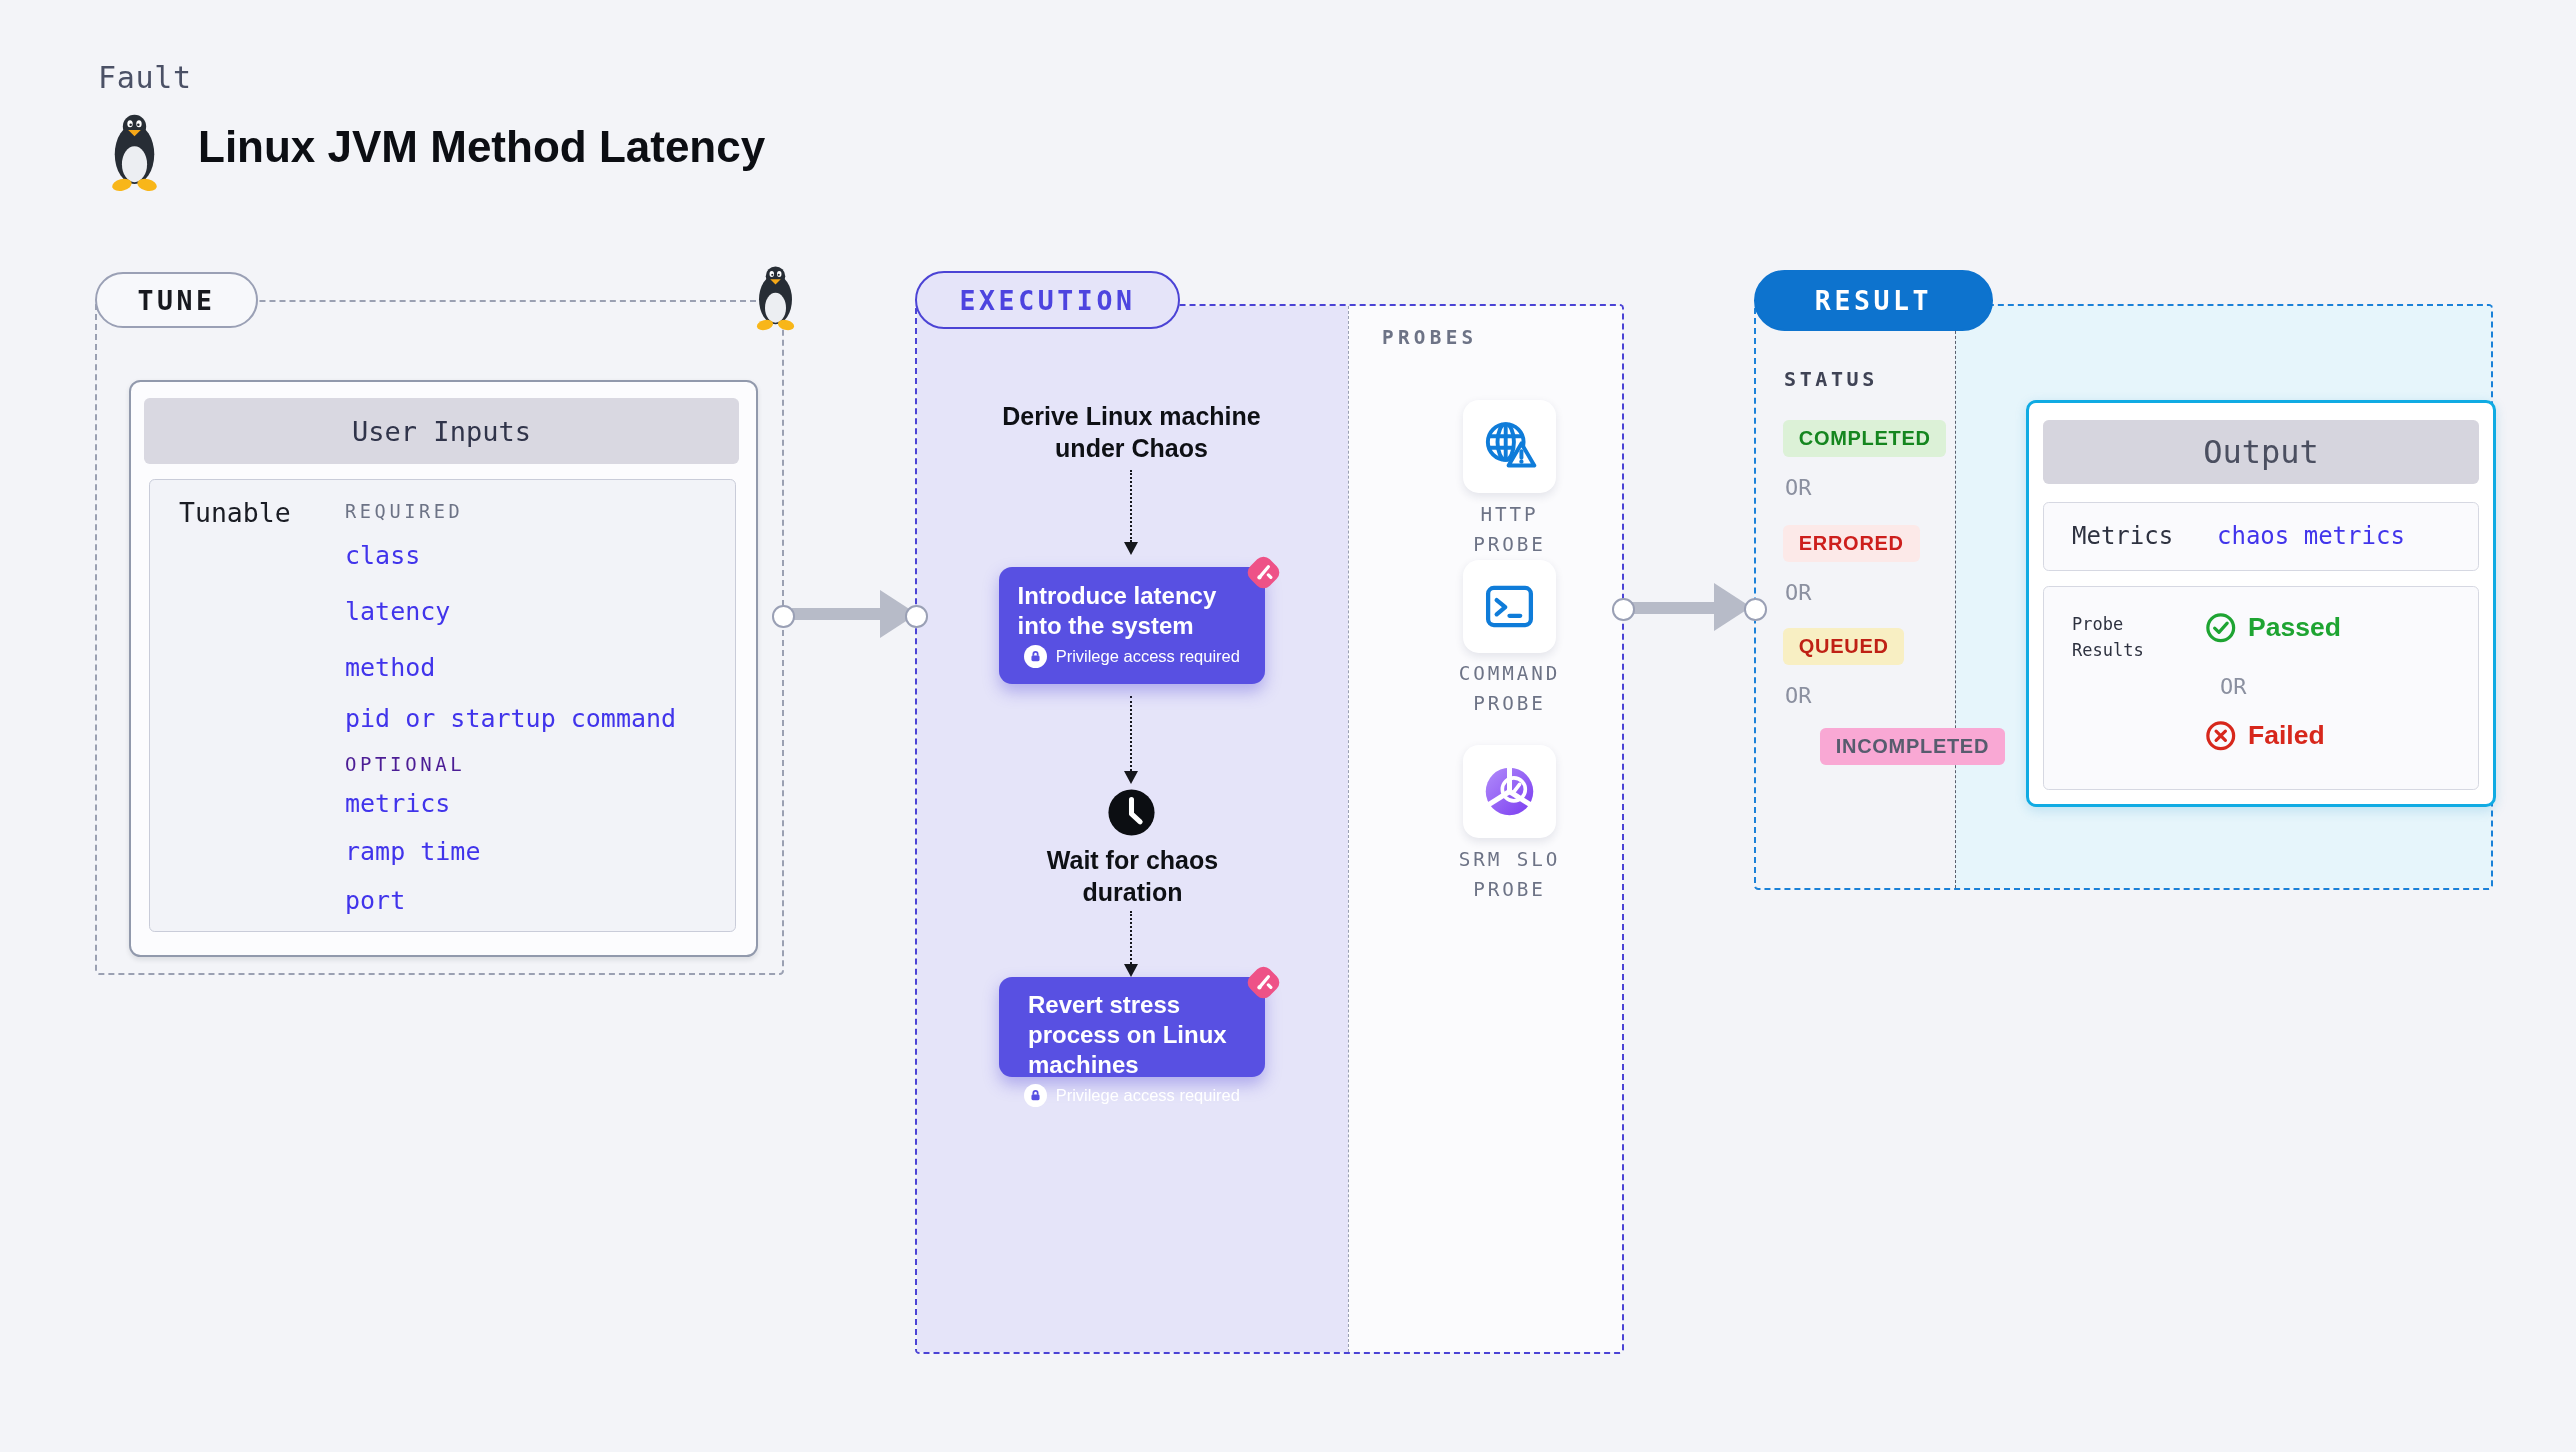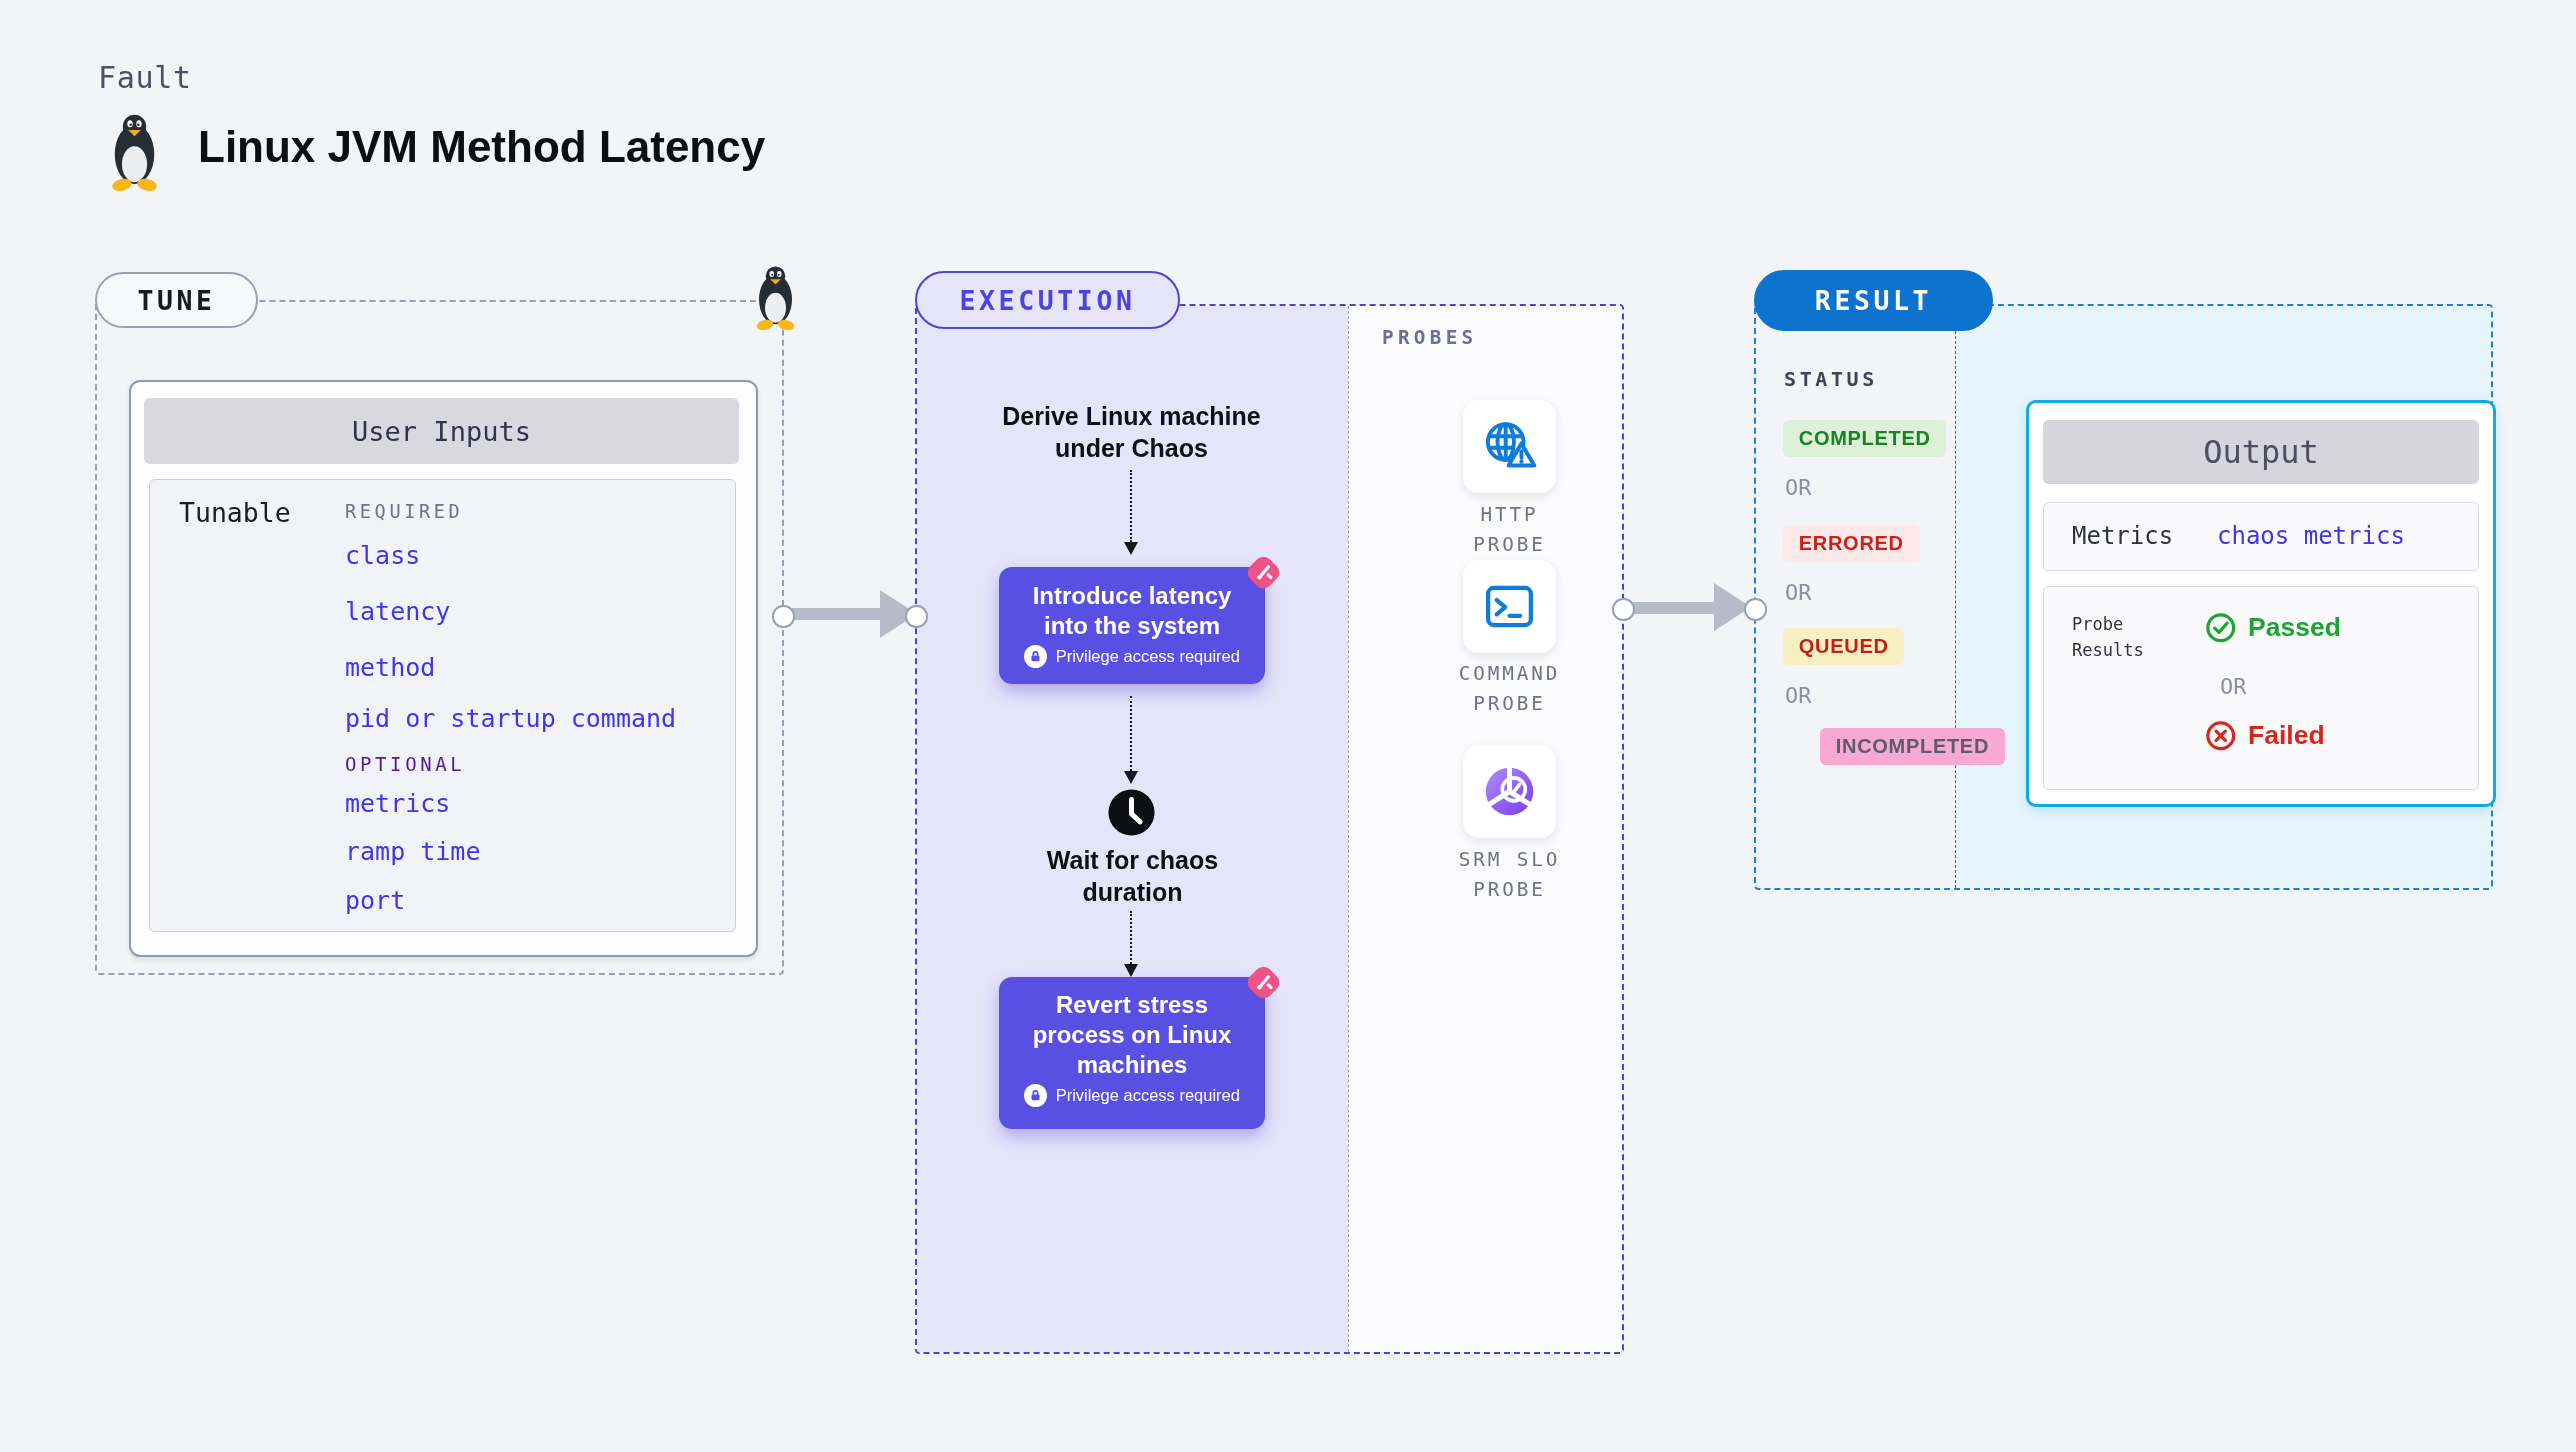--- a/index.html
+++ b/index.html
@@ -20,21 +20,21 @@
   
   .dash-gray{border:2.1px dashed #9aa0b2;}
   .dash-blue{border:2.9px dashed #4b43d5;}
   .dash-result{border:2.9px dashed #1a81d8;}
 
   
   .ui-card{position:absolute;background:#fcfcfe;border:2.1px solid #9199ac;border-radius:11.5px;
            box-shadow:0 2.1px 5.7px rgba(20,25,40,.10);}
   .hdr-bar{position:absolute;background:#d9d8e1;border-radius:5.7px;display:flex;align-items:center;
            justify-content:center;font-family:"DejaVu Sans Mono",monospace;color:#30344a;}
-  .flow-card{position:absolute;background:#5850e2;border-radius:13px;color:#fff;text-align:center;
+  .flow-card{position:absolute;background:#5850e2;border-radius:13px;color:#fff;
              box-shadow:0 7.2px 15.8px rgba(76,66,214,.35);z-index:3;}
   .flow-card .t{font-weight:bold;font-size:24px;line-height:1.24;}
   .priv{display:flex;align-items:center;justify-content:center;gap:8.6px;font-size:16.5px;color:#fff;}
   .lock-circ{width:23px;height:23px;border-radius:50%;background:#fff;display:flex;
              align-items:center;justify-content:center;}
   .probe-card{position:absolute;width:93px;height:93px;background:#fff;border-radius:15.8px;
               box-shadow:0 3.6px 8.6px rgba(30,40,80,.10);display:flex;align-items:center;justify-content:center;}
   .probe-label{position:absolute;width:143px;text-align:center;font-family:"DejaVu Sans Mono",monospace;
                font-size:19.3px;letter-spacing:2.9px;color:#6d7386;line-height:1.55;}
   .step-text{position:absolute;text-align:center;font-weight:bold;font-size:25px;color:#0e1015;
@@ -152,21 +152,21 @@
   <div class="dothead" style="left:1124px;top:771px;"></div>
 
   <svg class="abs" style="left:1107px;top:788px;z-index:3" width="49" height="49" viewBox="0 0 68 68">
     <circle cx="34" cy="34" r="32" fill="#0c0e12"></circle>
     <path d="M34 16 V36 L46 47" stroke="#fff" stroke-width="7" stroke-linecap="round" stroke-linejoin="round" fill="none"></path>
   </svg>
   <div class="step-text" style="left:1032px;top:845px;width:201px;">Wait for chaos duration</div>
   <div class="dotline" style="left:1130px;top:911px;height:53px;"></div>
   <div class="dothead" style="left:1124px;top:964px;"></div>
 
-  <div class="flow-card" style="left:999px;top:977px;width:266px;height:152px;">
+  <div class="flow-card" style="left:999px;top:977px;width:266px;height:100px;">
     <div class="t" style="padding:13px 29px 4.3px;">Revert stress process on Linux machines</div>
     <div class="priv">
       <span class="lock-circ">
         <svg width="13" height="13" viewBox="0 0 18 18">
           <path d="M6 8 V5.6 a3 3 0 0 1 6 0 V8" stroke="#5850e2" stroke-width="2.4" fill="none"></path>
           <rect x="3.4" y="7.6" width="11.2" height="8" rx="2" fill="#5850e2"></rect>
         </svg>
       </span>
       <span>Privilege access required</span>
     </div>

